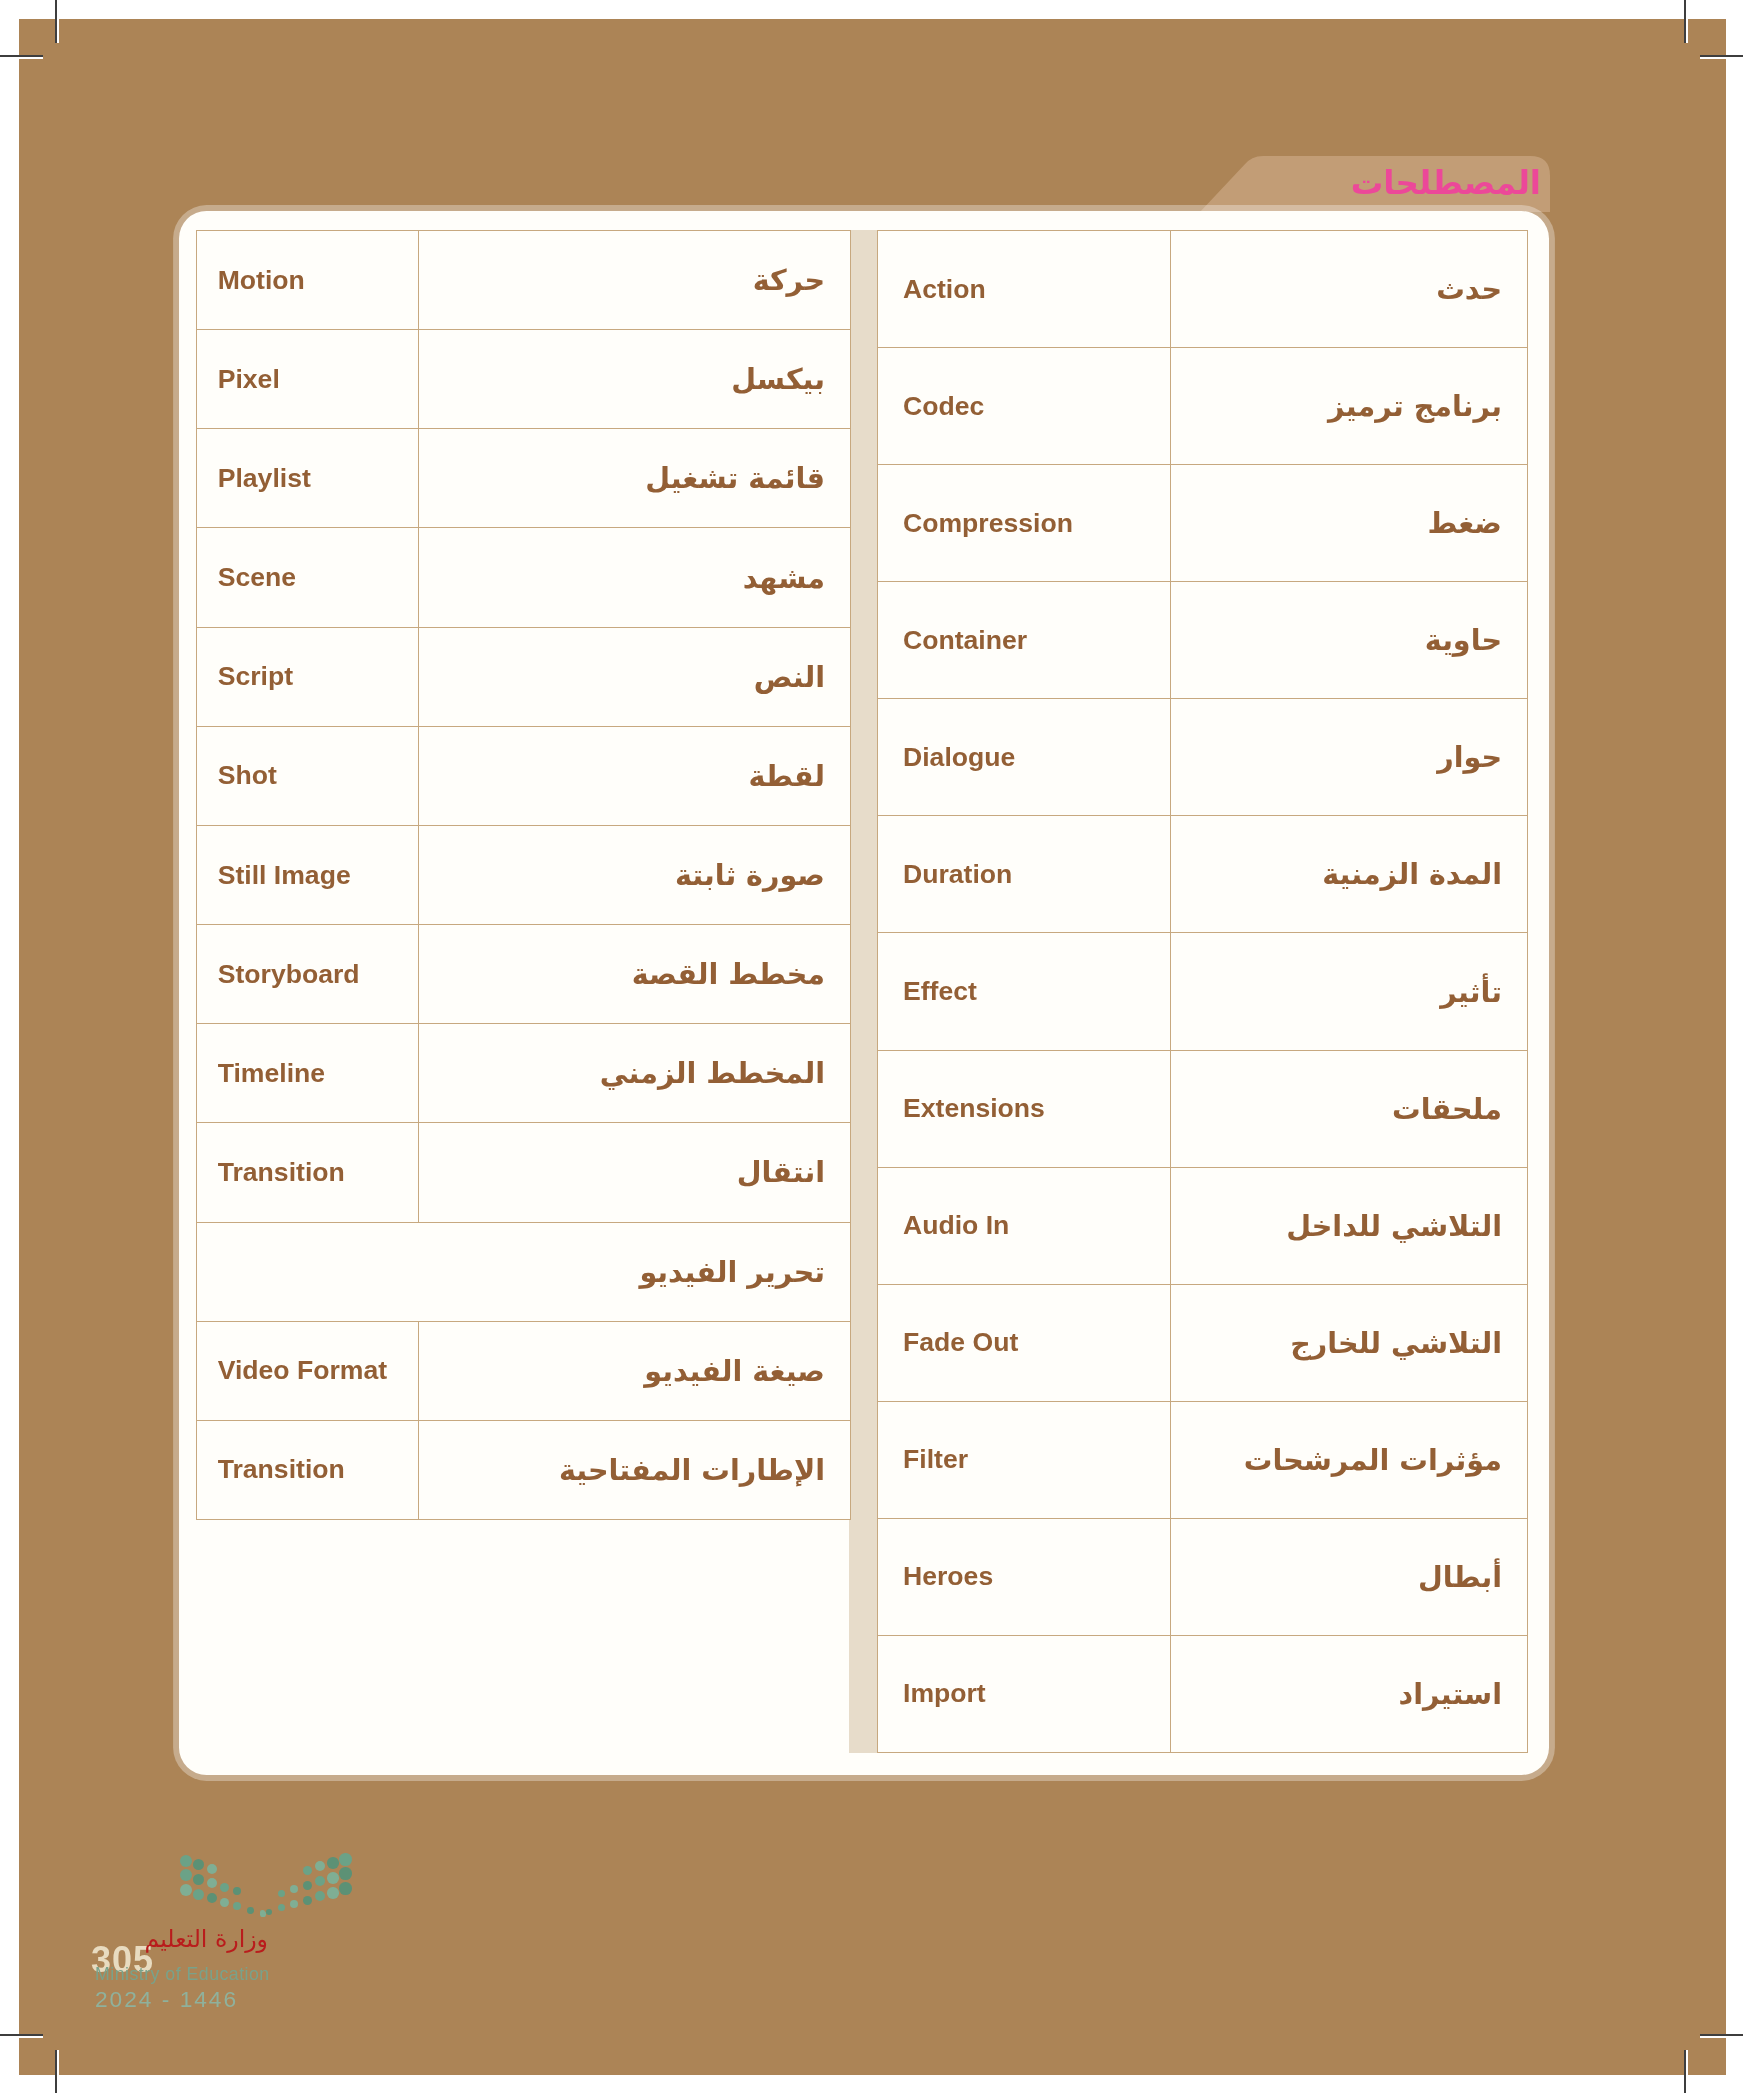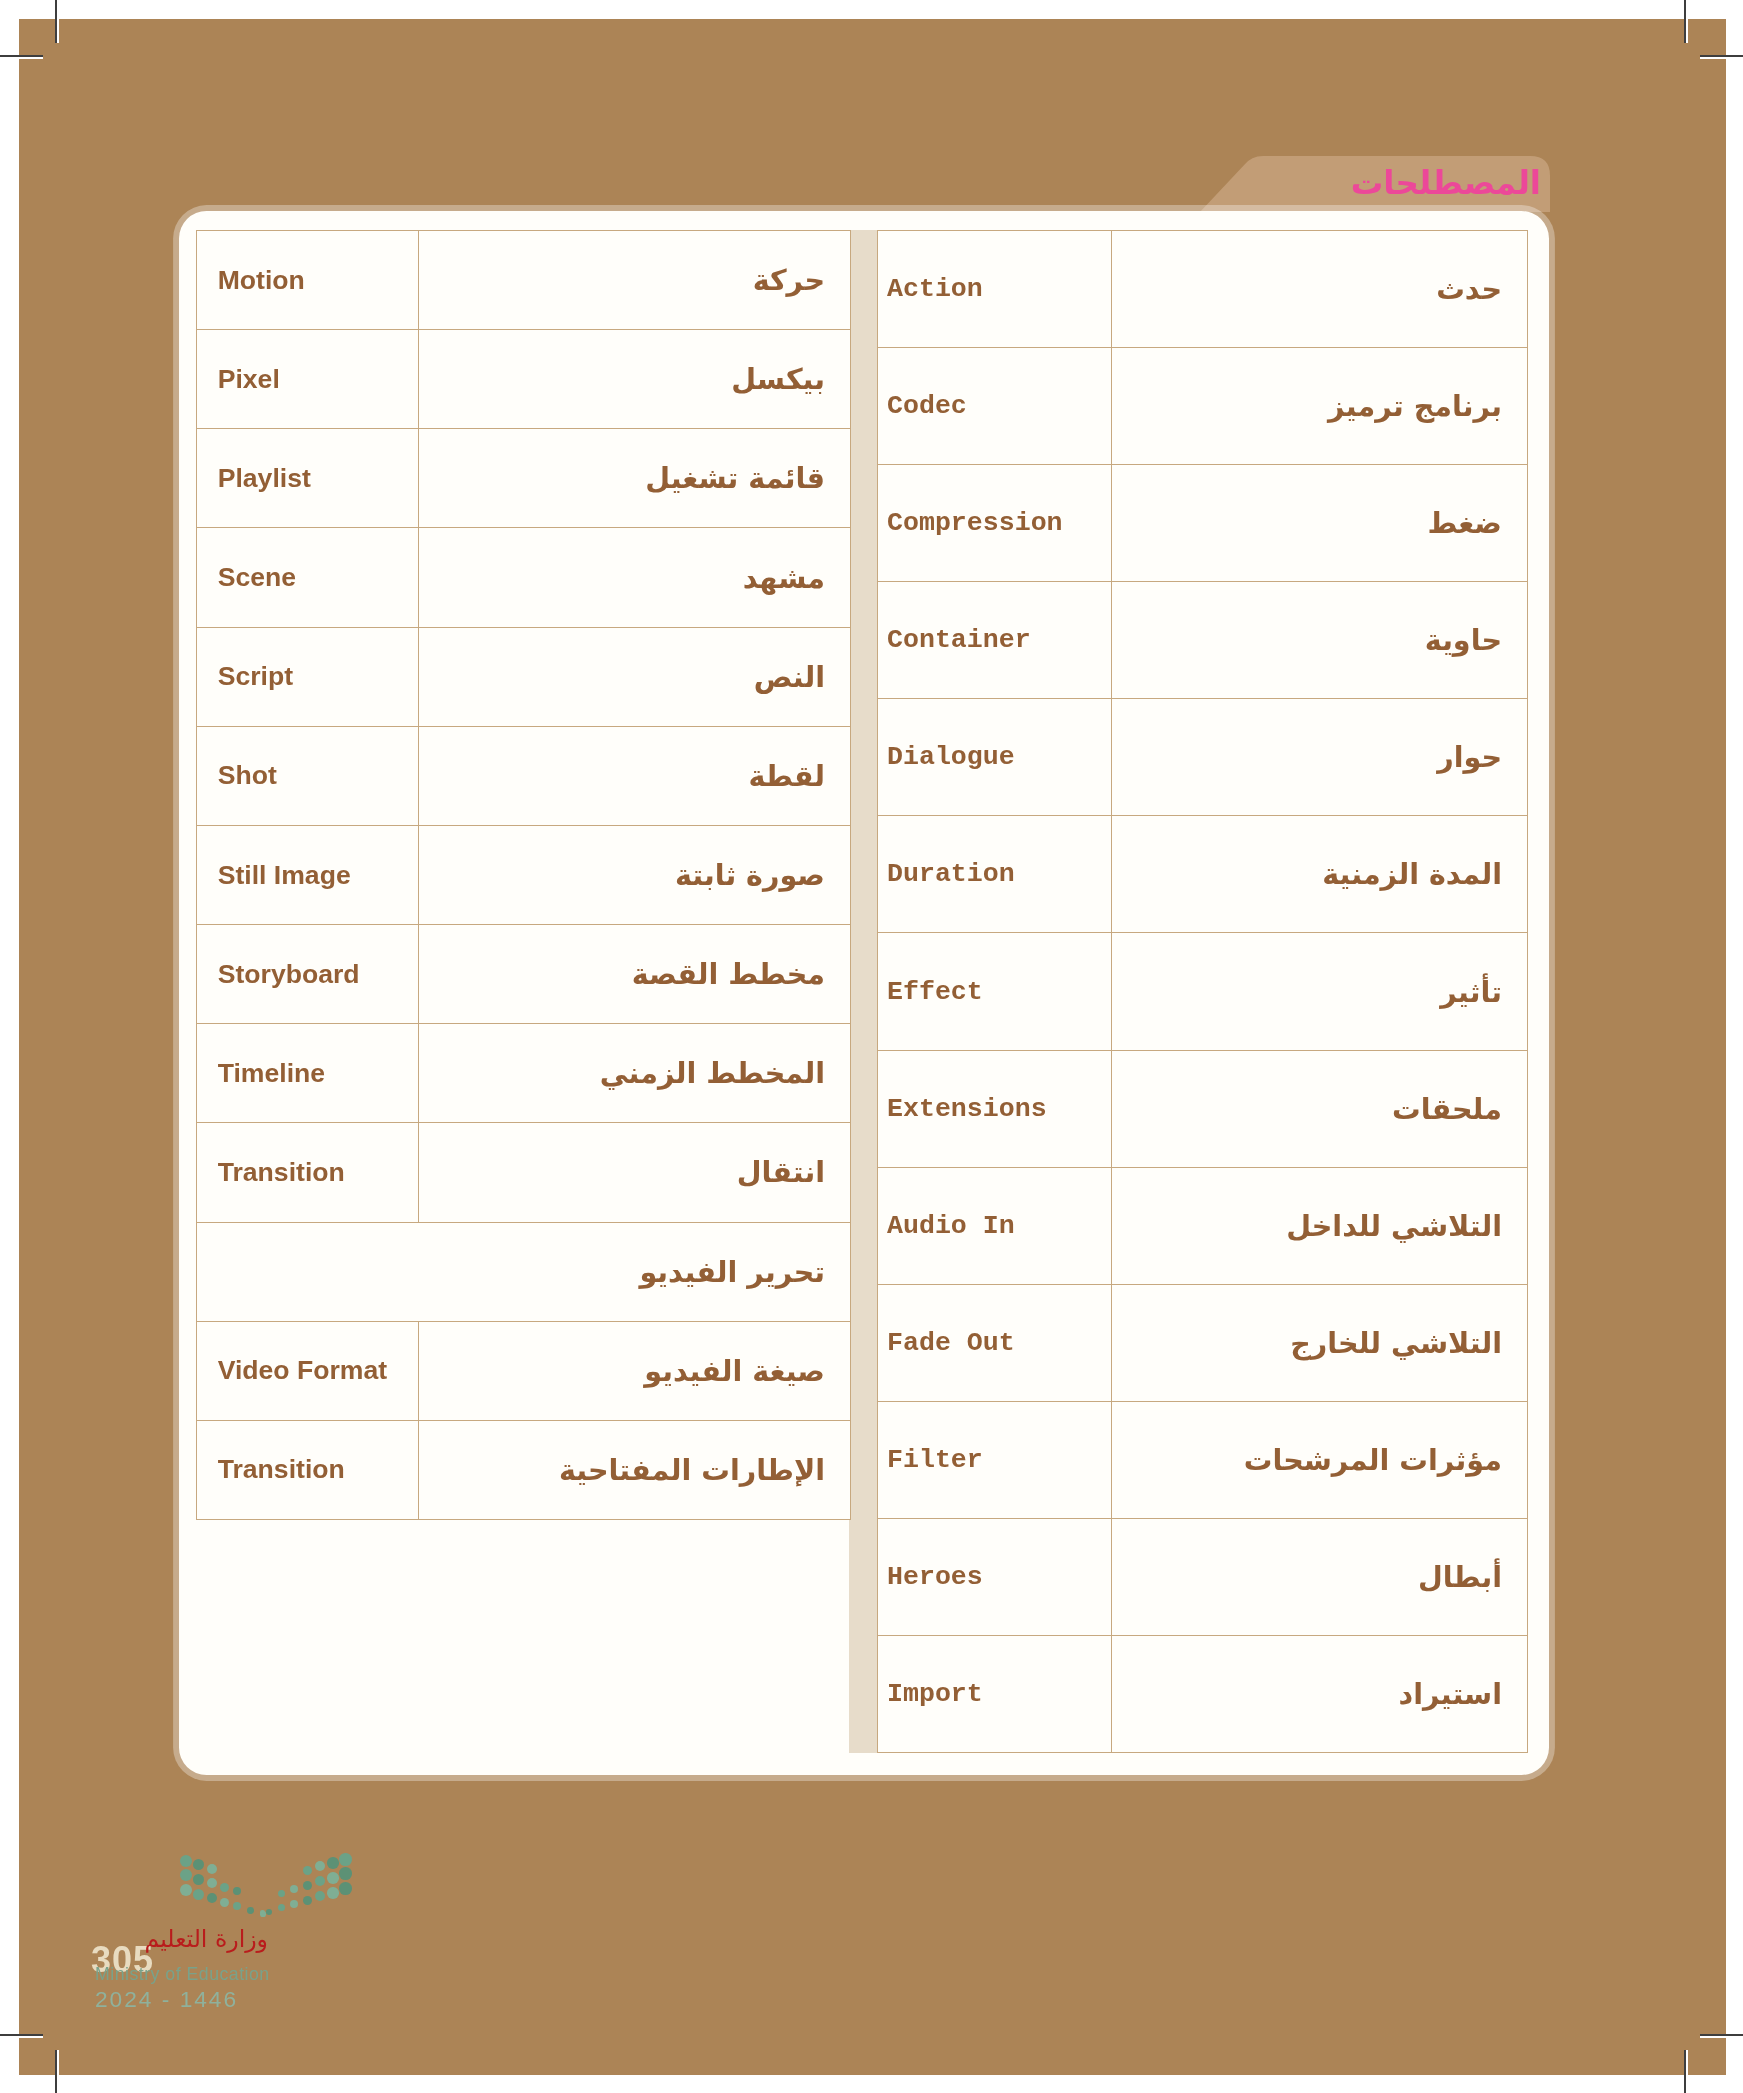--- a/index.html
+++ b/index.html
@@ -43,21 +43,21 @@
   #table-left  { left:196px; top:230px; width:655px;  height:1290px; }
   #table-right { left:877px; top:230px; width:651px;  height:1523px; }
   .grow { flex:1 1 0; display:flex; border-bottom:1px solid #c7a87f; box-sizing:border-box; min-height:0; }
   .grow:last-child { border-bottom:none; }
   .cell { box-sizing:border-box; display:flex; align-items:center; min-width:0; }
   .cell.en {
     border-right:1px solid #c7a87f;
     font-family:"Liberation Sans", sans-serif; font-weight:700; font-size:26.6px; color:#935f35;
   }
   #table-left  .cell.en { width:222px; padding-left:20.7px; }
-  #table-right .cell.en { width:234px; padding-left:9px;font-family:Liberation Mono, monospace; }
+  #table-right .cell.en { width:293px; padding-left:25px; }
   .cell.ar {
     flex:1 1 0; direction:rtl; justify-content:flex-start; padding-right:25px;
     font-family:"DejaVu Sans", sans-serif; font-weight:700; font-size:28.6px; color:#935f35;
   }
   
   #logo-dots { position:absolute; left:0; top:0; }
   .dot { position:absolute; border-radius:50%; }
   #page-number {
     position:absolute; left:91px; top:1939px;
     font-family:"Liberation Sans", sans-serif; font-weight:700; font-size:36px;

